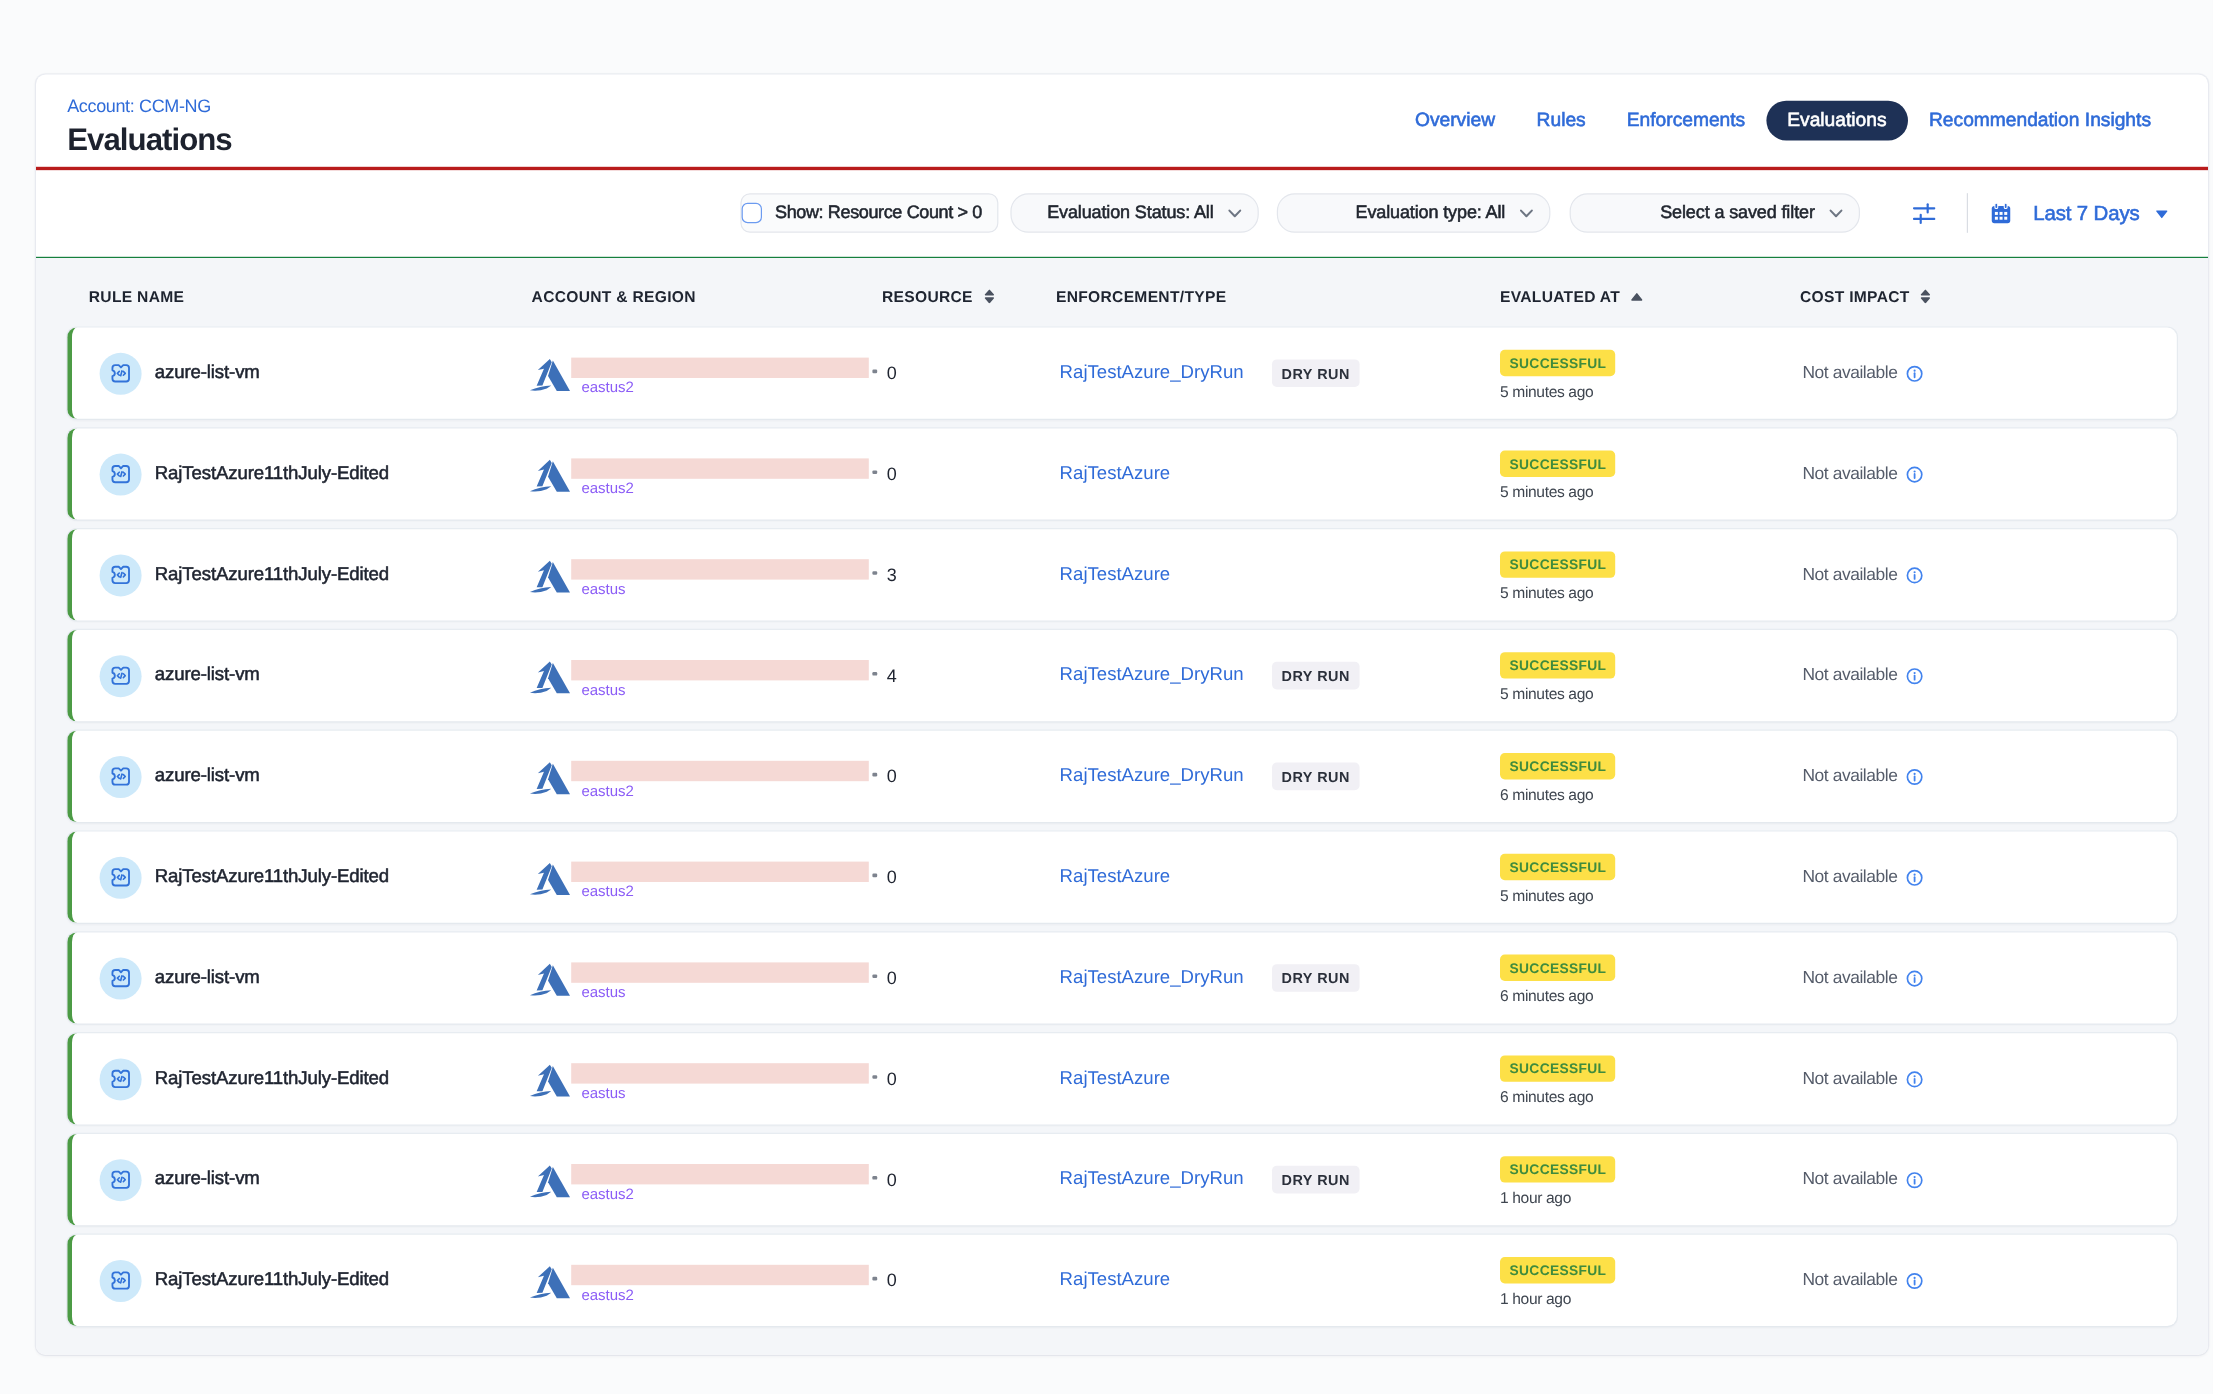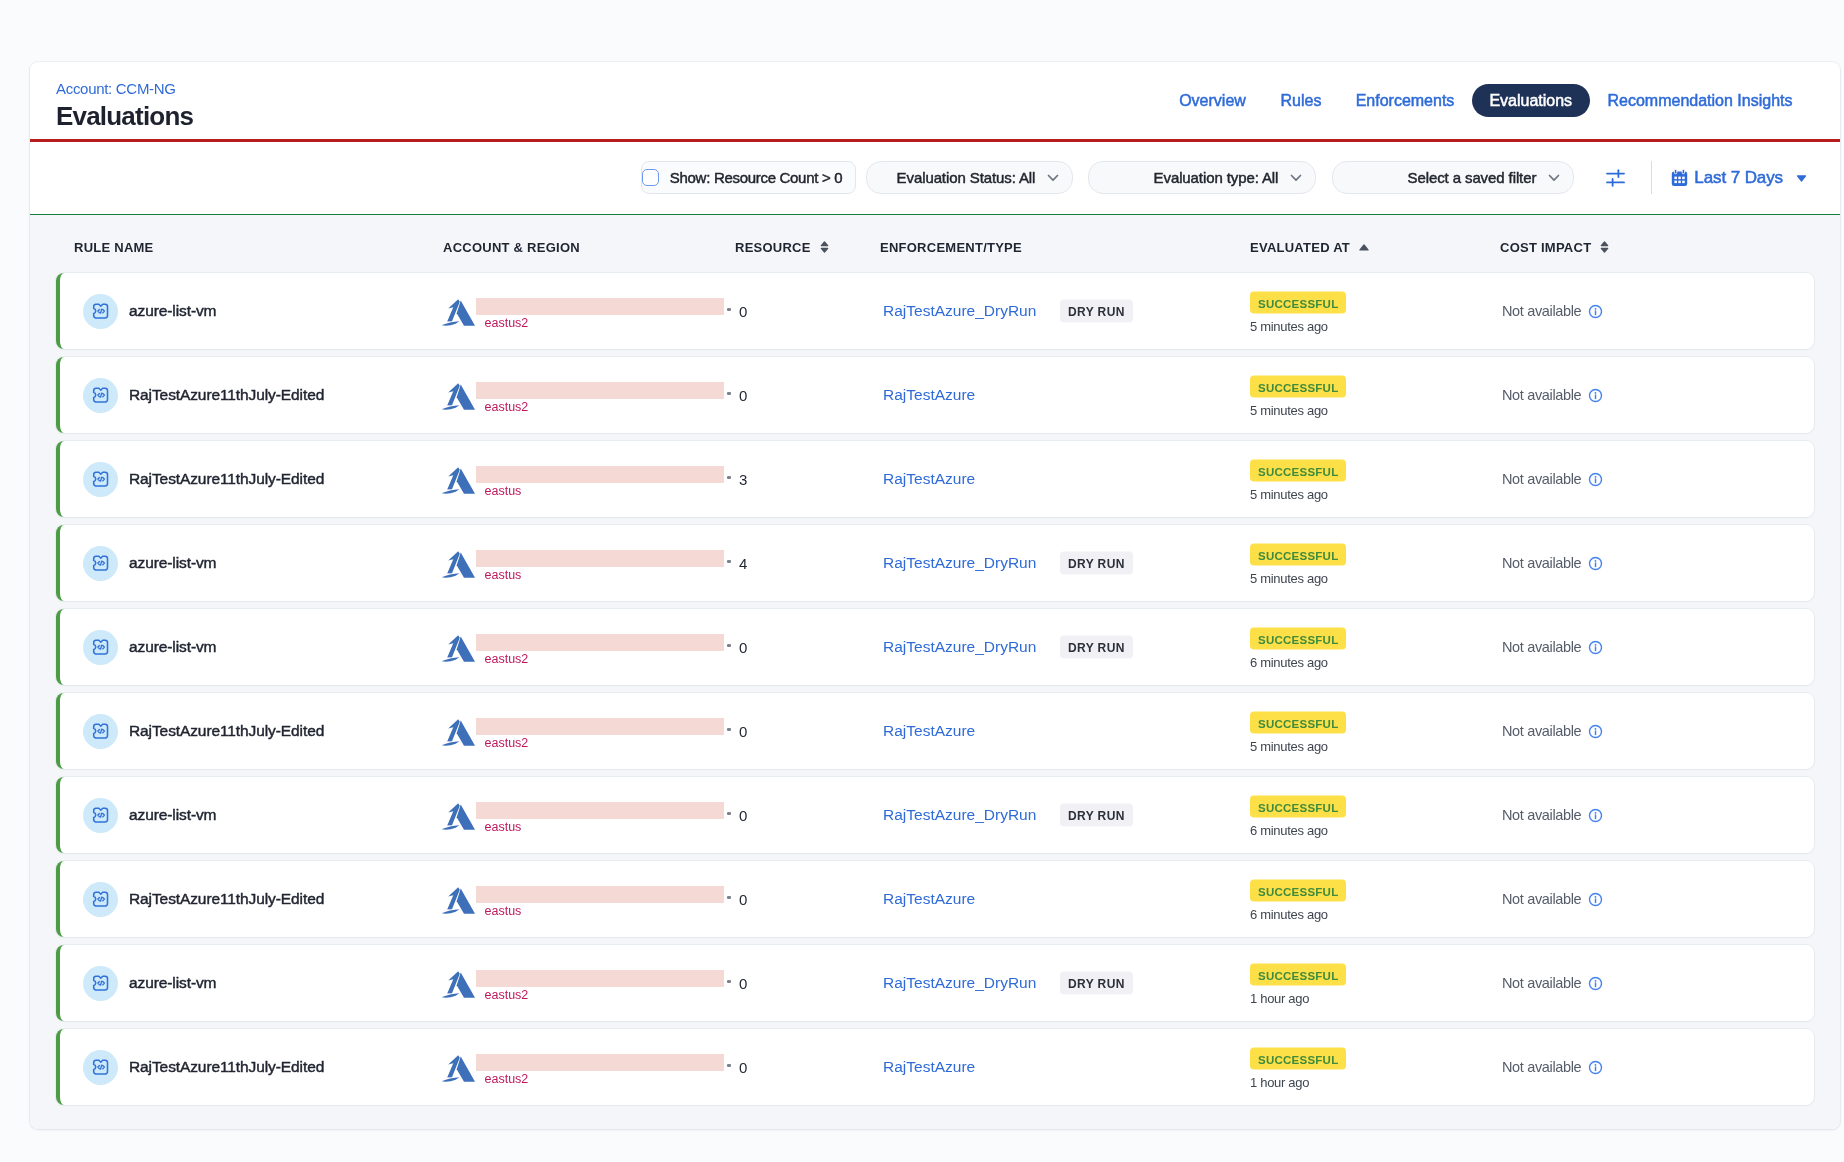--- a/index.html
+++ b/index.html
@@ -53,21 +53,21 @@
     background:#fff; margin-right:11px; flex:none;
   }
   .chevron { margin-left:12px; flex:none; display:block; }
   .icon-btn { background:none; border:none; cursor:pointer; display:flex; align-items:center; }
   .vdivider { width:1px; height:33px; background:#D9DDE3; }
   .datepicker {
     display:flex; align-items:center; background:none; border:none; cursor:pointer;
     color:#2F6BD8; font-family:inherit;
   }
   .datepicker .dp-label { font-size:17px; font-weight:400; -webkit-text-stroke:0.5px currentColor;
-    color:#2F6BD8; margin:0 13px 0 6px; letter-spacing:-0.1px; }
+    color:#2F6BD8; margin:0 13px 0 18px; letter-spacing:-0.1px; }
   
   .table-section {
     position:absolute; left:0; right:0; top:152px; bottom:0;
     background:#F4F6F9; border-top:1px solid #15803d;
     padding:0 26px;
   }
   .grid {
     display:grid;
     grid-template-columns:379px 296px 145px 370px 250px 1fr;
     align-items:center;
@@ -92,21 +92,21 @@
   }
   .rule-name { font-size:15.5px; font-weight:400; -webkit-text-stroke:0.45px currentColor; color:#1F2430; letter-spacing:-0.1px; }
   .cell-account { display:flex; align-items:center; padding-left:5.5px; }
   .azure-logo { flex:none; margin-right:1px; transform:translateY(1.5px); }
   .account-stack { display:flex; flex-direction:column; transform:translateY(3px); }
   .redact-bar { position:relative; width:248px; height:17px; background:#F5D9D5; }
   .redact-tail {
     position:absolute; right:-7px; top:10px; width:4px; height:2.5px;
     background:#7D838E; border-radius:1px;
   }
-  .region { font-size:12.5px; color:#be185d; margin:1px 0 0 9px; }
+  .region { font-size:12.5px; color:#8b5cf6; margin:1px 0 0 9px; }
   .cell-resource { font-size:15px; font-weight:400; color:#1F2430; padding-left:8px; }
   .cell-enf { position:relative; display:flex; align-items:center; padding-left:7px; }
   .enf-link { font-size:15.5px; font-weight:400; color:#2F6BD8; text-decoration:none; cursor:pointer; }
   .dryrun-badge {
     position:absolute; left:184px; top:50%; transform:translateY(-50%);
     background:#F1F0F5; color:#2B303B; font-size:12px; font-weight:700;
     letter-spacing:0.4px; border-radius:4px; padding:5px 8px 4px; white-space:nowrap;
   }
   .cell-eval { display:flex; flex-direction:column; align-items:flex-start; padding-left:4px; transform:translateY(1.5px); }
   .status-badge {
@@ -147,21 +147,21 @@
       <svg class="chevron" width="12" height="8" viewBox="0 0 12 8">
           <path d="M1.5 1.5 L6 6.2 L10.5 1.5" fill="none" stroke="#6E7683" stroke-width="1.7" stroke-linecap="round" stroke-linejoin="round"></path>
         </svg>
     </div>
     <div class="chip select" style="margin-right:16px; width:228px;">
       <span>Evaluation type: All</span>
       <svg class="chevron" width="12" height="8" viewBox="0 0 12 8">
           <path d="M1.5 1.5 L6 6.2 L10.5 1.5" fill="none" stroke="#6E7683" stroke-width="1.7" stroke-linecap="round" stroke-linejoin="round"></path>
         </svg>
     </div>
-    <div class="chip select" style="margin-right:32px; width:242px;">
+    <div class="chip select" style="margin-right:44px; width:242px;">
       <span>Select a saved filter</span>
       <svg class="chevron" width="12" height="8" viewBox="0 0 12 8">
           <path d="M1.5 1.5 L6 6.2 L10.5 1.5" fill="none" stroke="#6E7683" stroke-width="1.7" stroke-linecap="round" stroke-linejoin="round"></path>
         </svg>
     </div>
     <button class="icon-btn" style="margin-right:26px;">
       <svg width="19" height="18" viewBox="0 0 19 18">
         <g stroke="#2F6BD8" stroke-width="1.8" stroke-linecap="round" fill="none">
           <line x1="1" y1="4.6" x2="18" y2="4.6"></line>
           <line x1="12.4" y1="1.2" x2="12.4" y2="8"></line>

